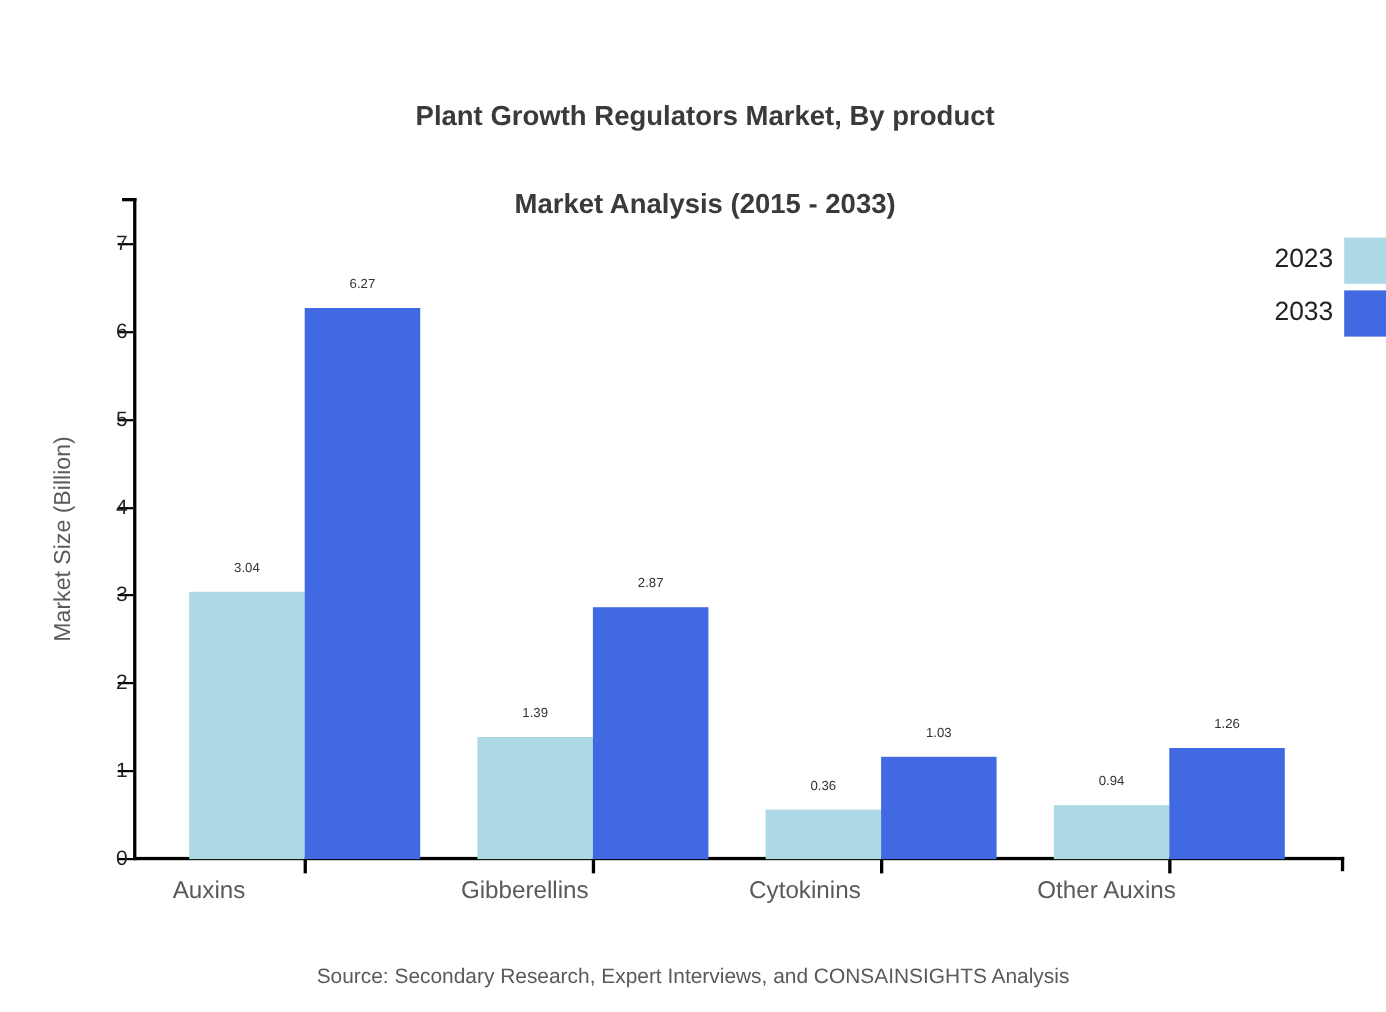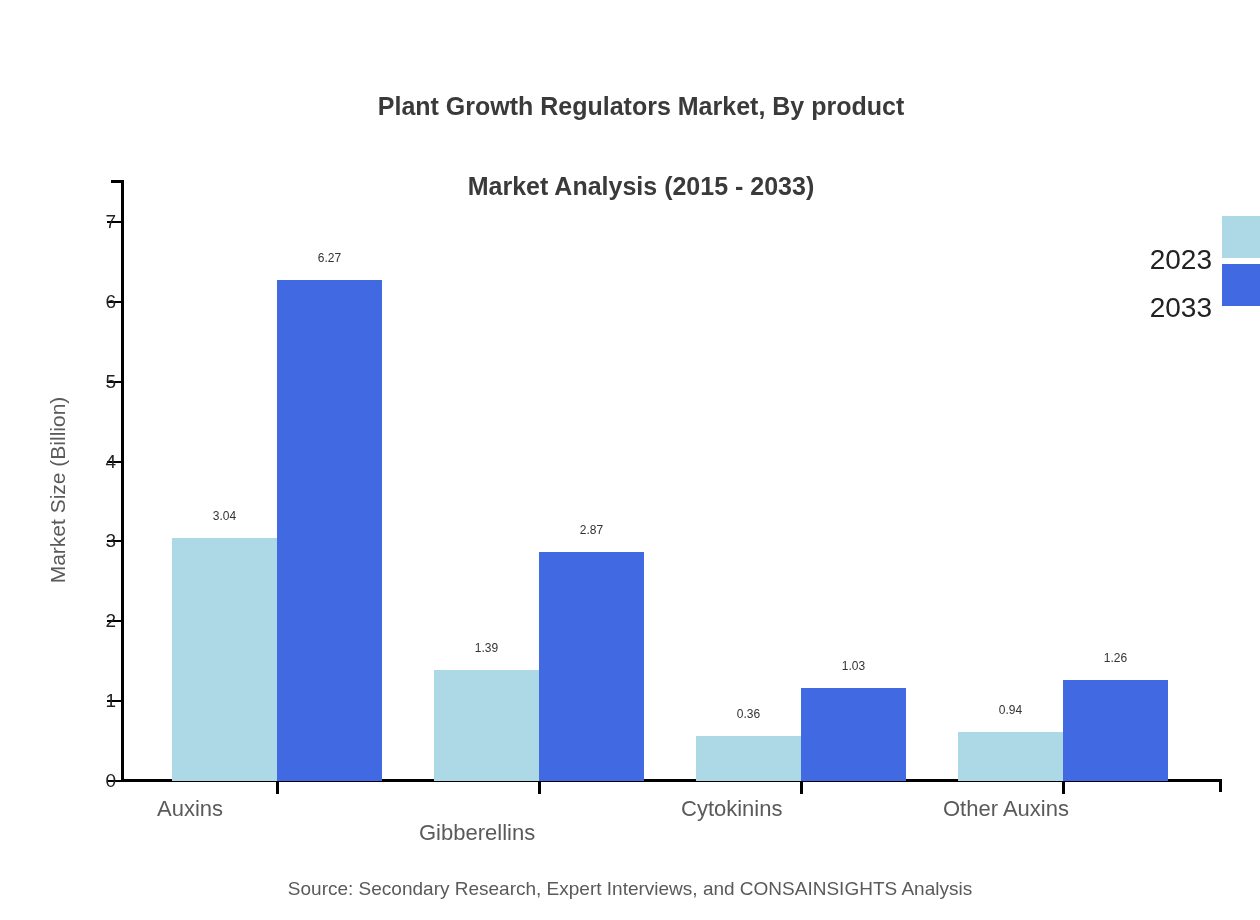--- a/index.html
+++ b/index.html
@@ -140,23 +140,22 @@
     position: relative;
     height: 48px;
   }
   .legend-label {
     position: absolute;
     left: 0;
     top: 9px;
     width: 82px;
     text-align: right;
     color: #222222;
-    font-size: 28px;
+    font-size: 24px;
     line-height: 22px;
-    margin-top: 24px;
   }
   .legend-swatch {
     position: absolute;
     left: 92px;
     top: 0;
     width: 62px;
     height: 42px;
   }
 
   
@@ -201,21 +200,21 @@
     <div class="y-tick" style="top: 300.84px;"></div>
     <div class="y-tick-label" style="top: 291.84px;">6</div>
     <div class="y-tick" style="top: 220.98px;"></div>
     <div class="y-tick-label" style="top: 211.98px;">7</div>
   </div>
 
 <div id="x-ticks-layer">
     <div class="x-tick" style="left: 276px;"></div>
     <div class="x-tick-label" style="left: 157px;">Auxins</div>
     <div class="x-tick" style="left: 538px;"></div>
-    <div class="x-tick-label" style="left: 419px; margin-top: 24px;">Gibberellins</div>
+    <div class="x-tick-label" style="left: 419px;">Gibberellins</div>
     <div class="x-tick" style="left: 800px;"></div>
     <div class="x-tick-label" style="left: 681px;">Cytokinins</div>
     <div class="x-tick" style="left: 1062px;"></div>
     <div class="x-tick-label" style="left: 943px;">Other Auxins</div>
   </div>
 
 <div id="bars-layer">
     <div class="bar" style="left: 172px; top: 538.226px; width: 105px; height: 242.774px; background: rgb(173, 216, 230);"></div>
     <div class="bar-label" style="left: 164.5px; top: 506.226px;">3.04</div>
     <div class="bar" style="left: 434px; top: 669.995px; width: 105px; height: 111.005px; background: rgb(173, 216, 230);"></div>

